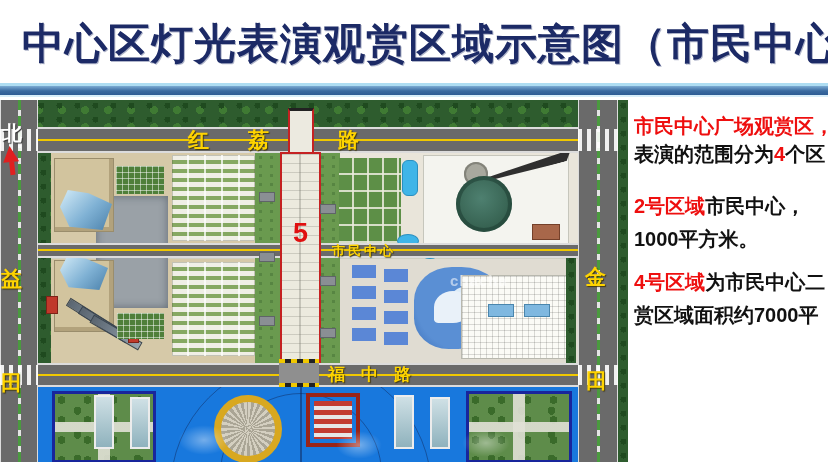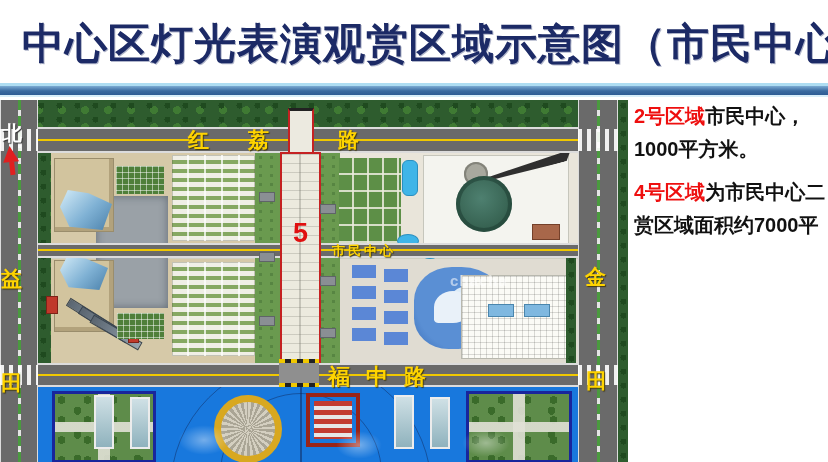--- a/index.html
+++ b/index.html
@@ -144,21 +144,21 @@
      background-size:100% 4px,100% 4px;background-position:top,bottom;background-repeat:no-repeat}
   .stair{width:14px;height:8px;background:#8a8f94;border:1px solid #5f6468}
   #st1{left:259px;top:92px}#st2{left:259px;top:152px}#st3{left:259px;top:216px}
   #st4{left:320px;top:104px}#st5{left:320px;top:176px}#st6{left:320px;top:228px}
 
   .rlabel{position:absolute;font-weight:bold;color:#ffd400;line-height:1;
           text-shadow:1px 1px 1px rgba(60,50,0,.85)}
   .rl20{font-size:21px}
   #lbl-hong{left:188px;top:29px}#lbl-li{left:248px;top:29px}#lbl-lu{left:338px;top:29px}
   #lbl-fzy{left:332px;top:144px;font-size:13px;letter-spacing:3px}
-  #lbl-fz{left:328px;top:266px;font-size:22px;letter-spacing:16px}
+  #lbl-fz{left:328px;top:266px;font-size:17px;letter-spacing:16px}
   #lbl-yi{left:1px;top:168px}#lbl-tian-w{left:1px;top:272px}
   #lbl-jin{left:585px;top:166px}#lbl-tian-e{left:586px;top:270px}
   #north-lbl{left:2px;top:20px;color:#fff;font-size:20px;font-weight:bold;text-shadow:1px 1px 1px #333}
   #north-arrow{left:3px;top:46px;transform:rotate(-6deg)}
   #na-tri{width:0;height:0;border-left:8px solid transparent;border-right:8px solid transparent;border-bottom:16px solid #e02020}
   #na-stem{width:5px;height:13px;background:#e02020;margin-left:6px}
   #wm{left:450px;top:172px;color:rgba(255,255,255,.55);font-size:15px;font-weight:bold;letter-spacing:1px}
 
   
   #panel{position:absolute;left:632px;top:100px;width:196px;height:362px;overflow:hidden;
@@ -279,20 +279,24 @@
 
   <span class="abs" id="north-lbl">北</span>
   <div class="abs" id="north-arrow">
     <div id="na-tri"></div>
     <div id="na-stem"></div>
   </div>
   <span class="abs" id="wm">chacha</span>
 </div>
 
 <div id="panel">
+  <div class="intro">
+    <span class="red">市民中心广场观赏区，</span><br>
+    <span>表演的范围分为</span><span class="red">4</span><span>个区</span>
+  </div>
 
 
   <div class="zonep">
     <span class="red">2号区域</span><span>市民中心，</span><br>
     <span>1000平方米。</span>
   </div>
 
 
   <div class="zonep">
     <span class="red">4号区域</span><span>为市民中心二</span><br>

